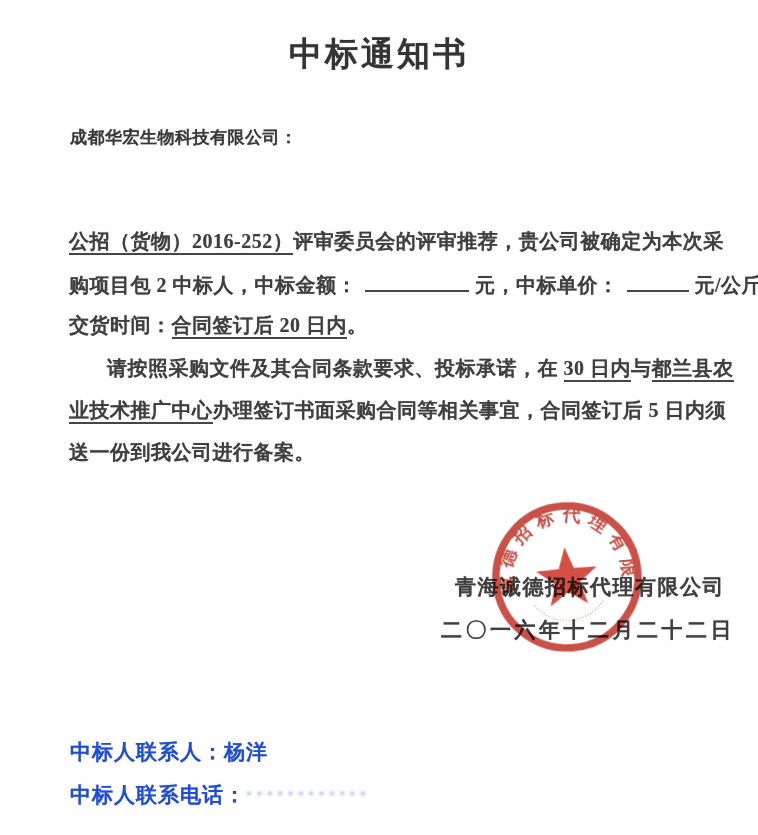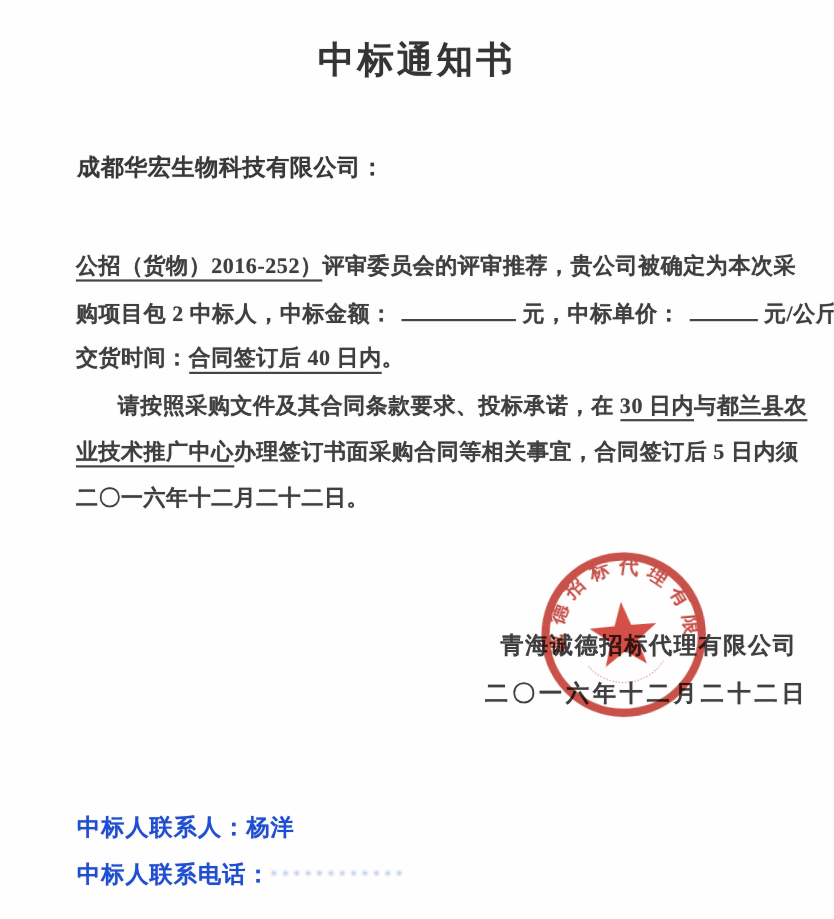--- a/index.html
+++ b/index.html
@@ -13,22 +13,22 @@
     overflow:hidden;
   }
   .doc-title{
     position:absolute;top:32px;left:0;width:100%;
     text-align:center;
     font-size:33px;font-weight:700;letter-spacing:3px;
     color:#343434;
     text-shadow:0 0 1px rgba(40,40,40,.45);
   }
   .addressee{
-    position:absolute;top:138px;left:70px;
-    font-size:21px;font-weight:700;letter-spacing:.5px;
+    position:absolute;top:126px;left:70px;
+    font-size:17px;font-weight:700;letter-spacing:.5px;
     color:#383838;
     text-shadow:0 0 1px rgba(40,40,40,.4);
   }
   .line{
     position:absolute;left:69px;
     font-size:20px;font-weight:600;
     letter-spacing:.5px;
     white-space:nowrap;
     color:#3f3f3f;
     text-shadow:0 0 .8px rgba(45,45,45,.5);
@@ -99,27 +99,27 @@
 
   <div class="doc-title">中标通知书</div>
 
   <div class="addressee">成都华宏生物科技有限公司：</div>
 
 
   <div class="line" style="top:228px;text-align:right;"><span class="u">公招（货物）2016-252）</span><span>评审委员会的评审推荐，贵公司被确定为本次采</span></div>
 
   <div class="line" style="top:270px;"><span>购项目包 2 中标人，中标金额：</span><span class="blank blank-amount"></span><span>元，中标单价：</span><span class="blank blank-unit"></span><span>元/公斤，</span></div>
 
-  <div class="line" style="top:312px;"><span>交货时间：</span><span class="u">合同签订后 40 日内</span><span>。</span></div>
+  <div class="line" style="top:312px;"><span>交货时间：</span><span class="u">合同签订后 20 日内</span><span>。</span></div>
 
   <div class="line" style="top:355px;"><span class="indent"></span><span>请按照采购文件及其合同条款要求、投标承诺，在 </span><span class="u">30 日内</span><span>与</span><span class="u">都兰县农</span></div>
 
   <div class="line" style="top:397px;font-family:Liberation Serif, serif;"><span class="u">业技术推广中心</span><span>办理签订书面采购合同等相关事宜，合同签订后 5 日内须</span></div>
 
-  <div class="line" style="top:439px;">二〇一六年十二月二十二日。</div>
+  <div class="line" style="top:439px;">送一份到我公司进行备案。</div>
 
   <div class="sig-company">青海诚德招标代理有限公司</div>
   <div class="sig-date">二〇一六年十二月二十二日</div>
 
   <svg class="stamp" viewBox="0 0 160 160">
     <circle cx="80" cy="80" r="71" fill="none" stroke-width="7.5" stroke="#c23a31"></circle>
     <polygon points="80,50 87.6,71.5 110.4,72.1 92.4,86.0 98.8,107.9 80,95 61.2,107.9 67.6,86.0 49.6,72.1 72.4,71.5" fill="#d0372c"></polygon>
     <defs>
       <path id="arcTop" d="M 27.4 99.2 A 56 56 0 1 1 132.6 99.2" fill="none"></path>
       <path id="arcBottom" d="M 43 106 A 45 45 0 0 0 117 106" fill="none"></path>

